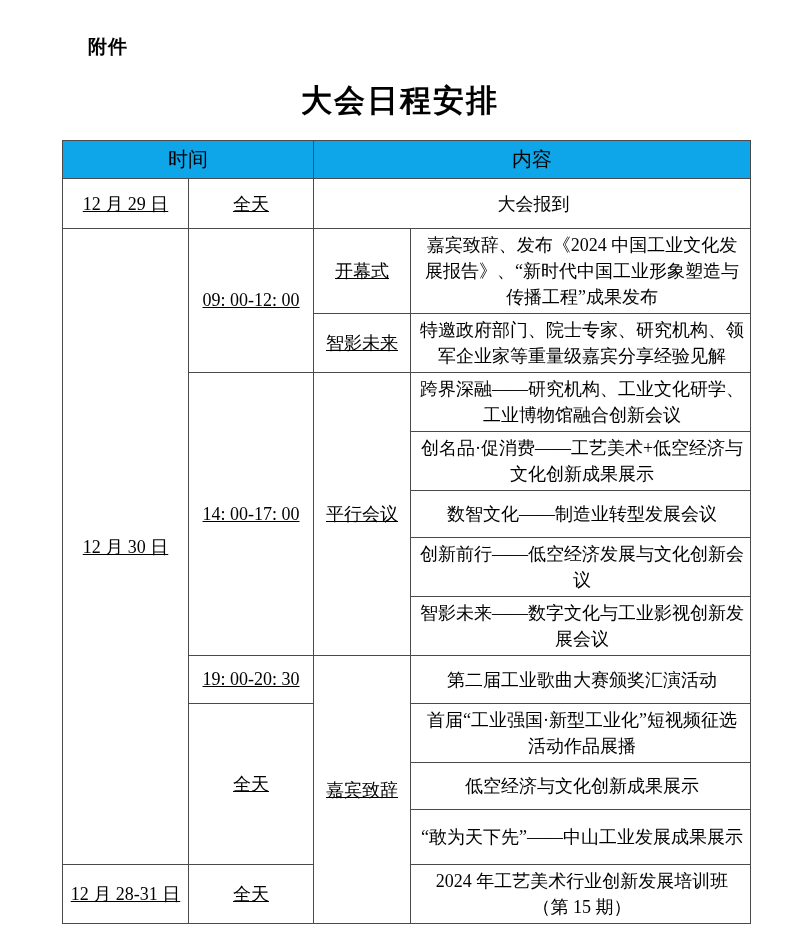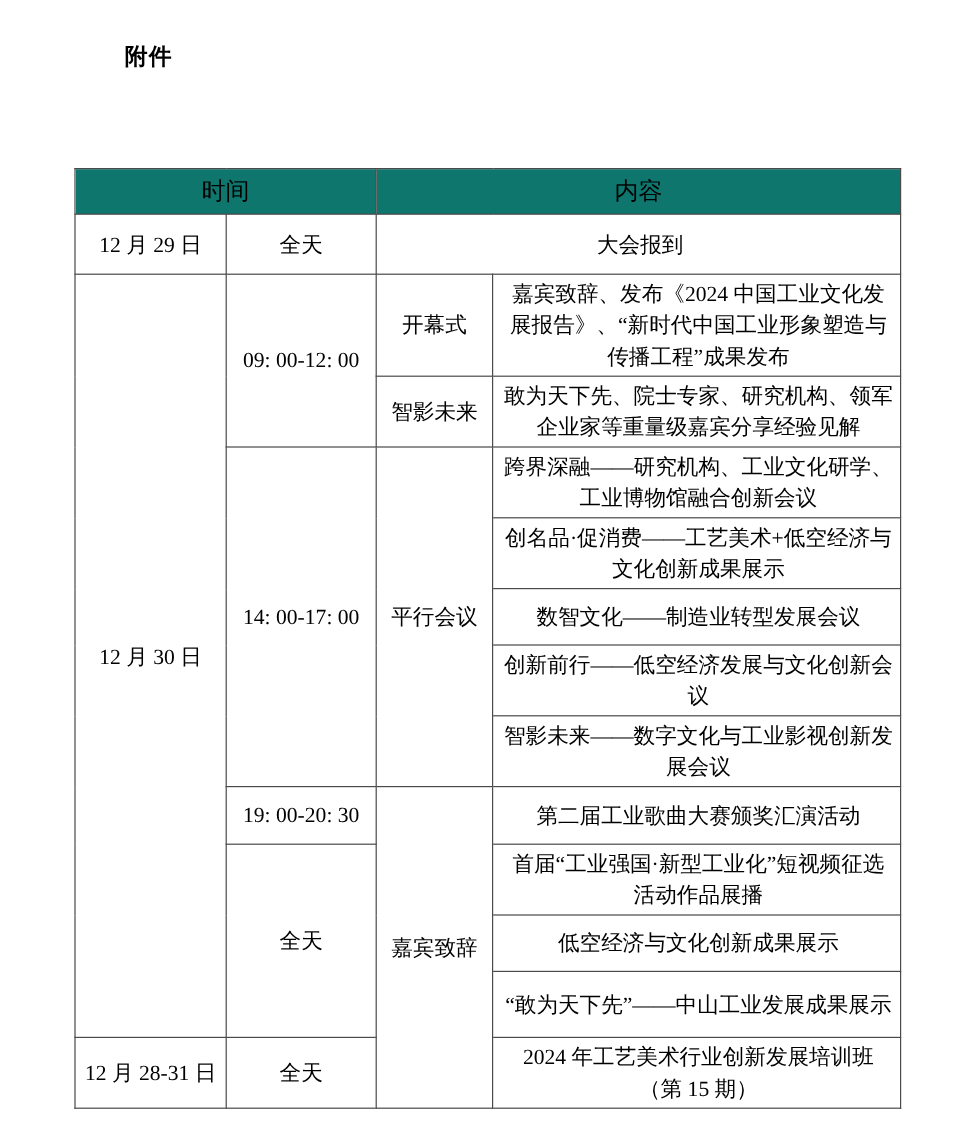--- a/index.html
+++ b/index.html
@@ -10,21 +10,21 @@
     height: 939px;
     margin: 0 auto;
     background: #ffffff;
     color: #000000;
     font-family: "Liberation Serif", "DejaVu Serif", serif;
     overflow: hidden;
   }
   .attachment {
     position: absolute;
     top: 34px;
-    left: 104px;
+    left: 88px;
     font-family: "Liberation Sans", "DejaVu Sans", sans-serif;
     font-size: 19px;
     font-weight: 600;
     letter-spacing: 1px;
   }
   .doc-title {
     position: absolute;
     top: 80px;
     left: 0;
     width: 100%;
@@ -42,46 +42,47 @@
     table-layout: fixed;
   }
   table.schedule th,
   table.schedule td {
     border: 1px solid #4a4a4a;
     vertical-align: middle;
     font-size: 18px;
     overflow: hidden;
   }
   table.schedule th {
-    background: #0f766e;
+    background: #0ea5e9;
     font-family: "Liberation Sans", "DejaVu Sans", sans-serif;
     font-size: 20px;
     font-weight: normal;
     height: 38px;
     text-align: center;
   }
-  td.c { text-align: center; padding: 2px 4px; }
+  td.c { text-align: center; padding: 2px 4px; text-decoration: underline; }
   td.l { text-align: center; padding: 3px 6px 3px 9px; line-height: 26px; }
   tr.h50  { height: 50px; }
   tr.h76  { height: 76px; }
   tr.h54  { height: 54px; }
   tr.h55  { height: 55px; }
   tr.h52  { height: 52px; }
   tr.h47  { height: 47px; }
   tr.h53  { height: 53px; }
   tr.h48  { height: 48px; }
   tr.h51  { height: 51px; }
 </style>
 </head>
 <body>
 
 <div class="page">
 
   <div class="attachment">附件</div>
 
+  <div class="doc-title">大会日程安排</div>
 
   <table class="schedule">
     <colgroup>
       <col style="width:126px">
       <col style="width:125px">
       <col style="width:97px">
       <col style="width:340px">
     </colgroup>
 
     <tbody>
@@ -98,21 +99,21 @@
 
     <tr class="h76">
       <td class="c" rowspan="11">12 月 30 日</td>
       <td class="c" rowspan="2">09: 00-12: 00</td>
       <td class="c">开幕式</td>
       <td class="l">嘉宾致辞、发布《2024 中国工业文化发展报告》、“新时代中国工业形象塑造与传播工程”成果发布</td>
     </tr>
 
     <tr class="h54">
       <td class="c">智影未来</td>
-      <td class="l">敢为天下先、院士专家、研究机构、领军企业家等重量级嘉宾分享经验见解</td>
+      <td class="l">特邀政府部门、院士专家、研究机构、领军企业家等重量级嘉宾分享经验见解</td>
     </tr>
 
     <tr class="h55">
       <td class="c" rowspan="5">14: 00-17: 00</td>
       <td class="c" rowspan="5">平行会议</td>
       <td class="l">跨界深融——研究机构、工业文化研学、工业博物馆融合创新会议</td>
     </tr>
     <tr class="h52">
       <td class="l">创名品·促消费——工艺美术+低空经济与文化创新成果展示</td>
     </tr>

